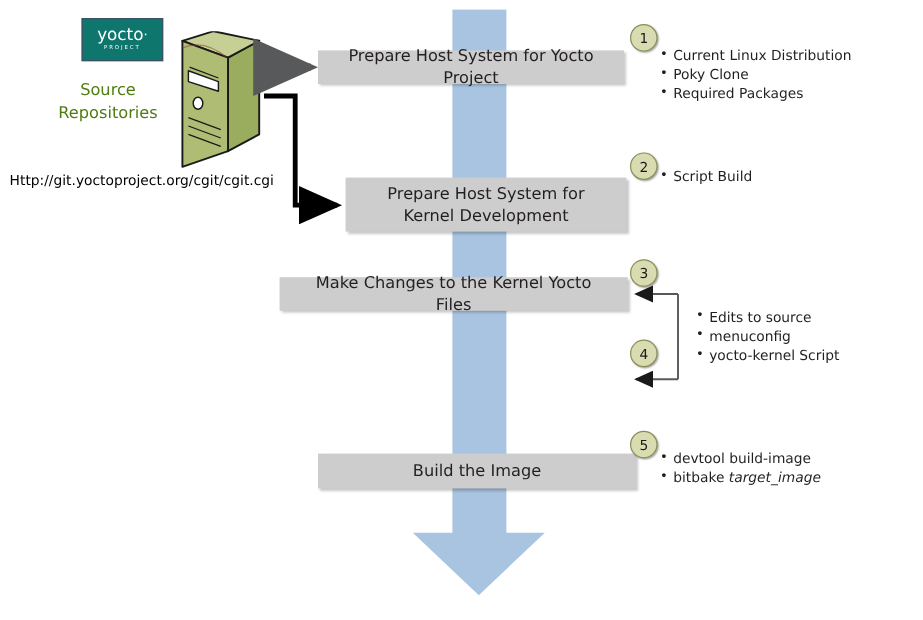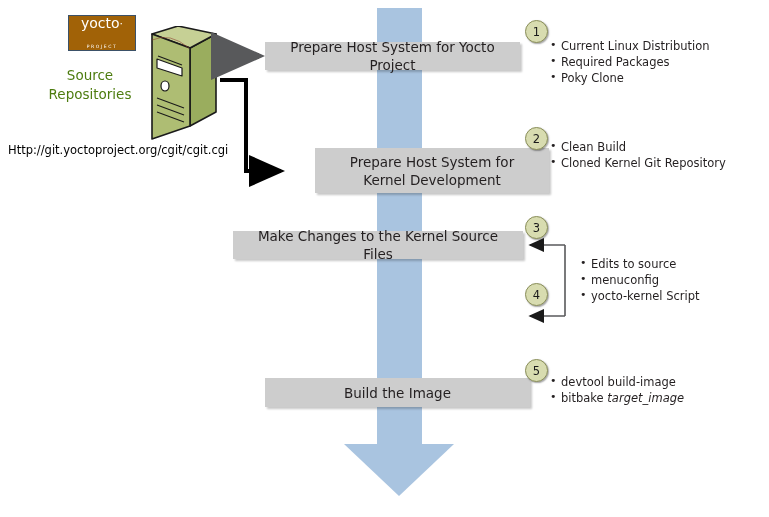--- a/index.html
+++ b/index.html
@@ -40,27 +40,27 @@
     border-top: 52px solid #a9c4e0;
   }
 
   
   .yocto-logo {
     position: absolute;
     left: 68px;
     top: 15px;
     width: 68px;
     height: 36px;
-    background: #a16207;
+    background: #0f766e;
     border: 1px solid #3b5168;
     box-sizing: border-box;
     display: flex;
     flex-direction: column;
     align-items: center;
-    justify-content: space-between;
+    justify-content: center;
   }
   .yocto-word {
     color: #ffffff;
     font-size: 14px;
     font-weight: 400;
     letter-spacing: 0px;
     line-height: 14px;
     font-family: "DejaVu Sans", "Liberation Sans", sans-serif;
   }
   .yocto-word .dot {
@@ -125,21 +125,21 @@
     align-items: center;
     justify-content: center;
     text-align: center;
     font-size: 13.5px;
     color: #231f20;
     line-height: 18px;
     box-sizing: border-box;
     padding: 0 16px;
   }
   #box1 { left: 265px; top: 42px;  width: 255px; height: 28px; }
-  #box2 { left: 288px; top: 148px; width: 234px; height: 45px; margin-left: 27px; }
+  #box2 { left: 288px; top: 148px; width: 234px; height: 45px; }
   #box3 { left: 233px; top: 231px; width: 290px; height: 28px; }
   #box4 { left: 265px; top: 300px; width: 257px; height: 28px; }
   #box5 { left: 265px; top: 378px; width: 265px; height: 29px; }
 
   
   .step {
     position: absolute;
     width: 23px;
     height: 23px;
     border-radius: 50%;
@@ -247,41 +247,40 @@
 
     <polyline points="220,80 246,80 246,171 281,171" fill="none" stroke="#000000" stroke-width="4" marker-end="url(#headBlack)"></polyline>
 
     <polyline points="565,245 565,316" fill="none" stroke="#58595b" stroke-width="1.6"></polyline>
     <line x1="565" y1="245" x2="530" y2="245" stroke="#58595b" stroke-width="1.6" marker-end="url(#headBlackL)"></line>
     <line x1="565" y1="316" x2="530" y2="316" stroke="#58595b" stroke-width="1.6" marker-end="url(#headBlackL)"></line>
   </svg>
 
   <div class="pbox" id="box1">Prepare Host System for Yocto Project</div>
   <div class="pbox" id="box2">Prepare Host System for Kernel Development</div>
-  <div class="pbox" id="box3">Make Changes to the Kernel Source Files</div>
+  <div class="pbox" id="box3">Make Changes to the Kernel Yocto Files</div>
   <div class="pbox" id="box5">Build the Image</div>
 
   <div class="step" id="step1">1</div>
   <div class="step" id="step2">2</div>
   <div class="step" id="step3">3</div>
   <div class="step" id="step4">4</div>
   <div class="step" id="step5">5</div>
 
   <div class="notes" id="notes1">
     <ul>
       <li>Current Linux Distribution</li>
+      <li>Poky Clone</li>
       <li>Required Packages</li>
-      <li>Poky Clone</li>
     </ul>
   </div>
 
   <div class="notes" id="notes2">
     <ul>
-      <li>Clean Build</li>
-      <li>Cloned Kernel Git Repository</li>
+      <li>Script Build</li>
     </ul>
   </div>
 
   <div class="notes" id="notes5">
     <ul>
       <li>devtool build-image</li>
       <li><span>bitbake </span><i>target_image</i></li>
     </ul>
   </div>
 

